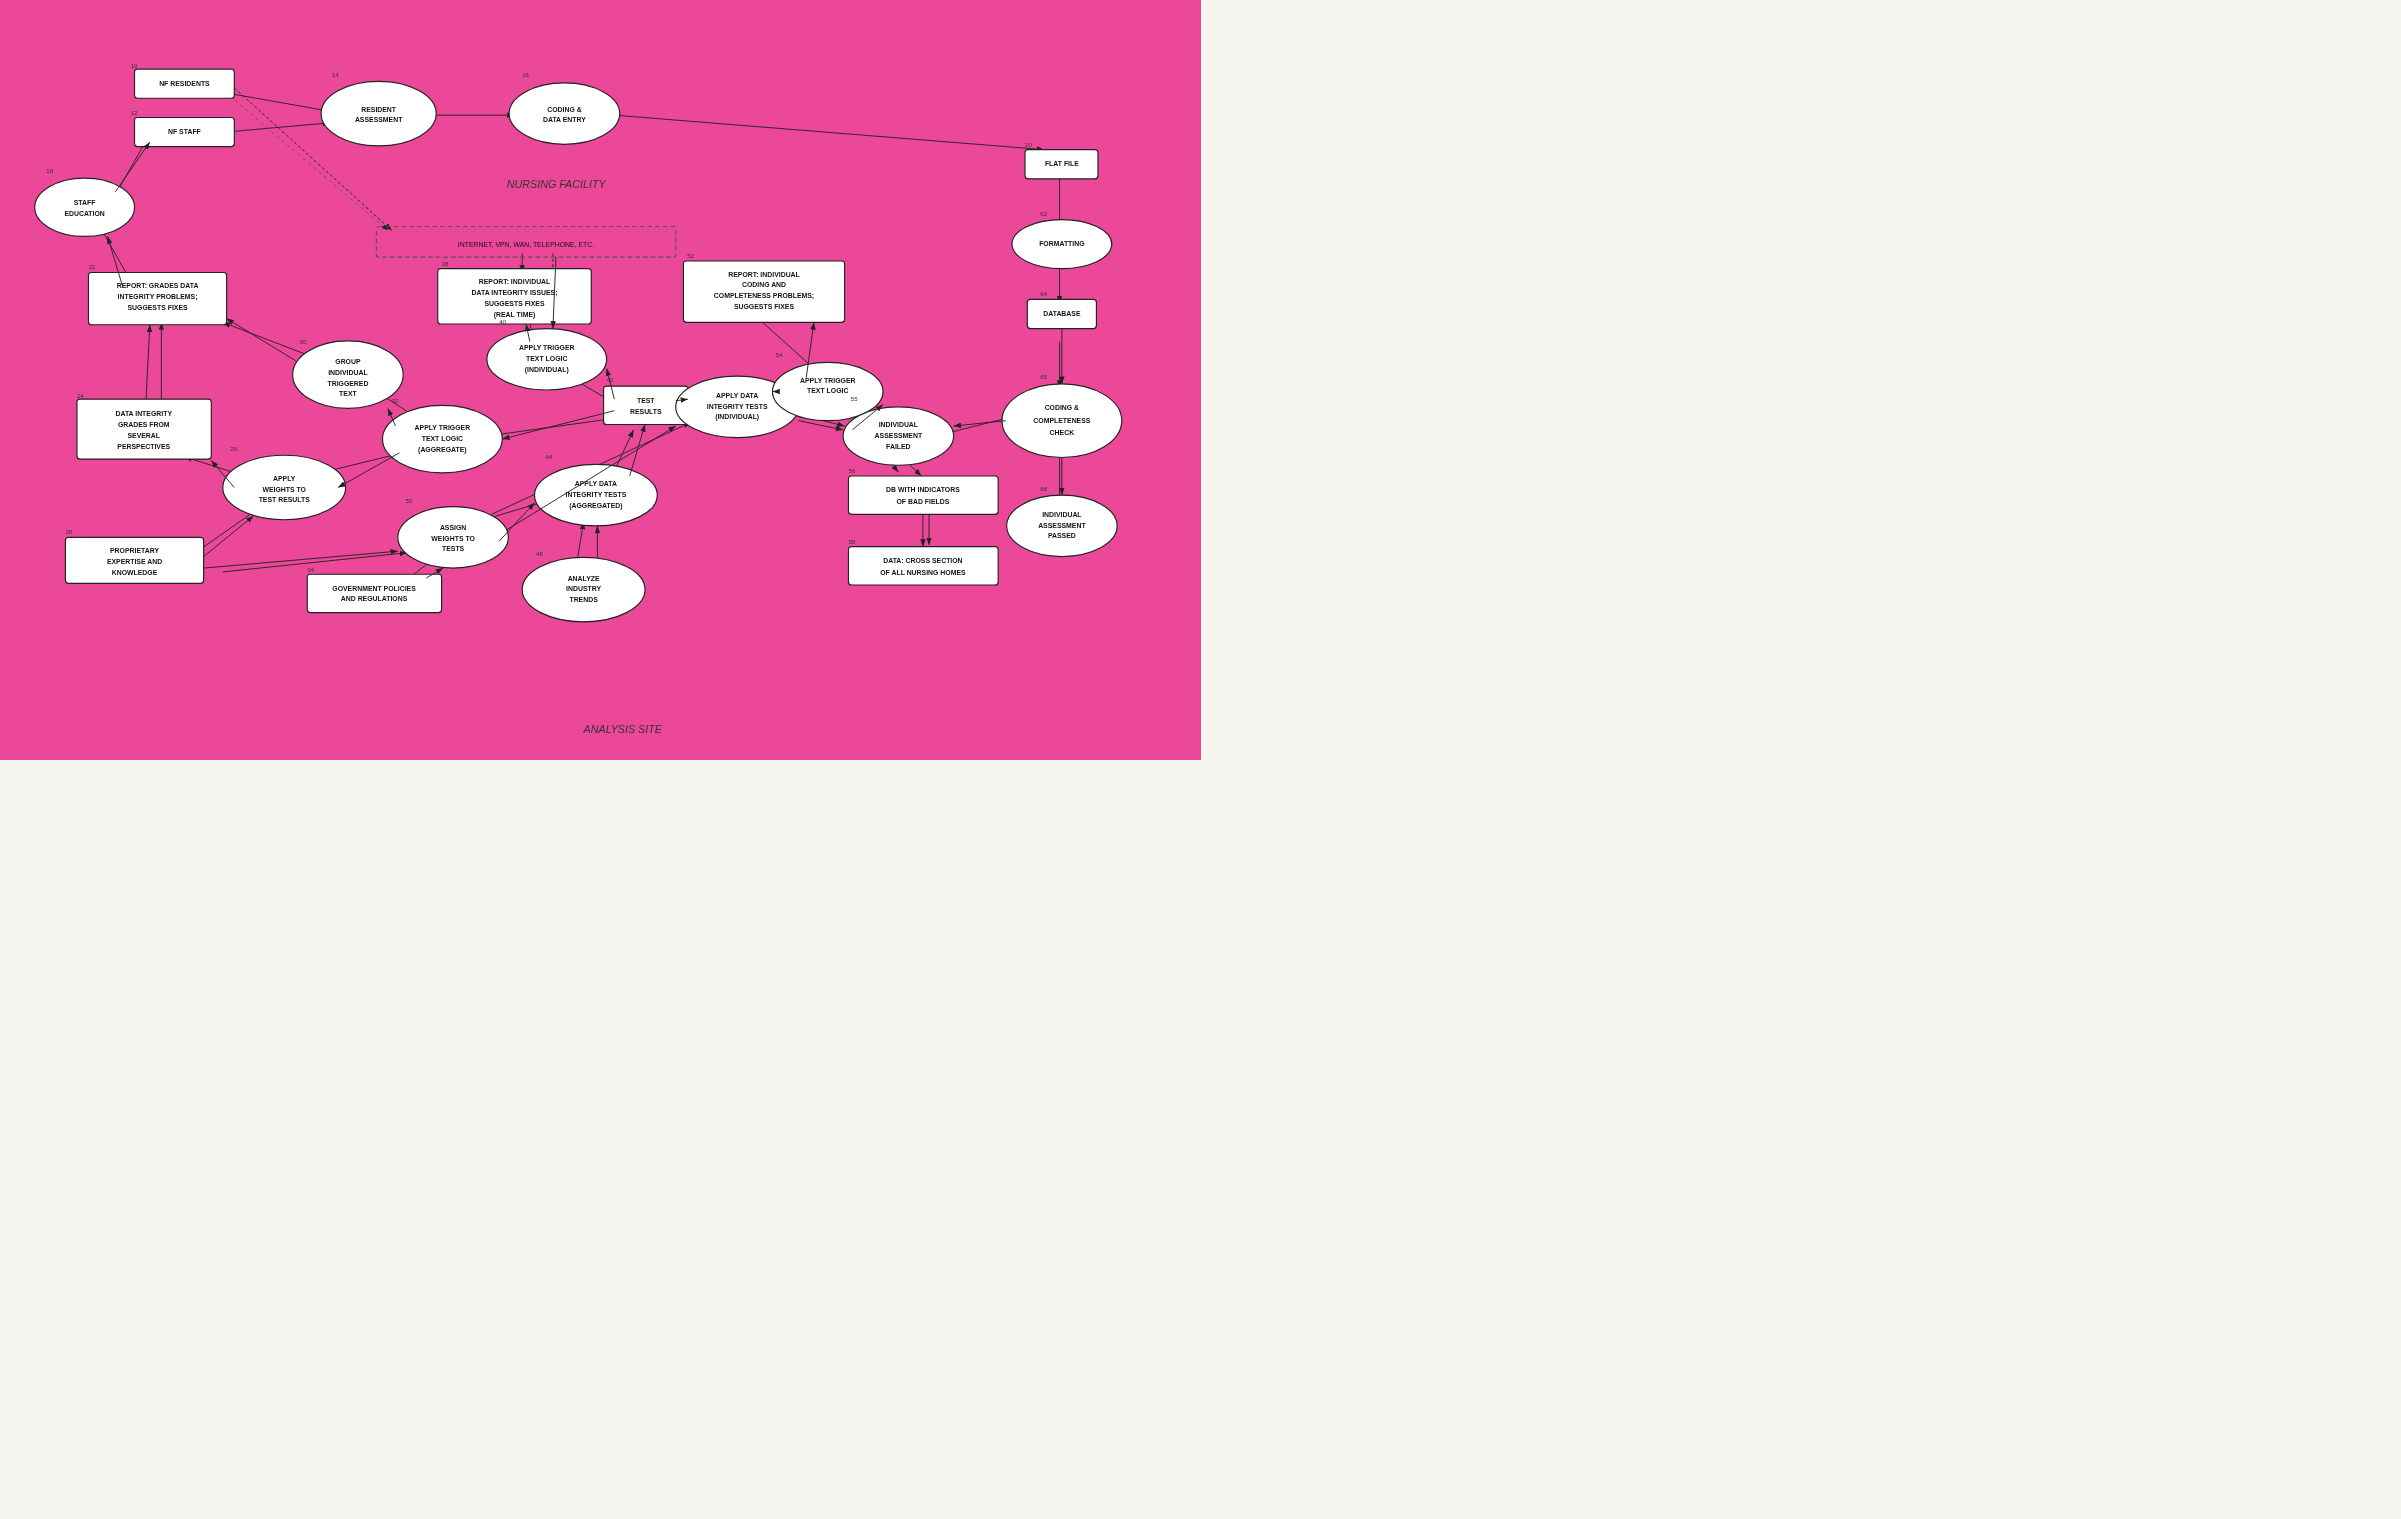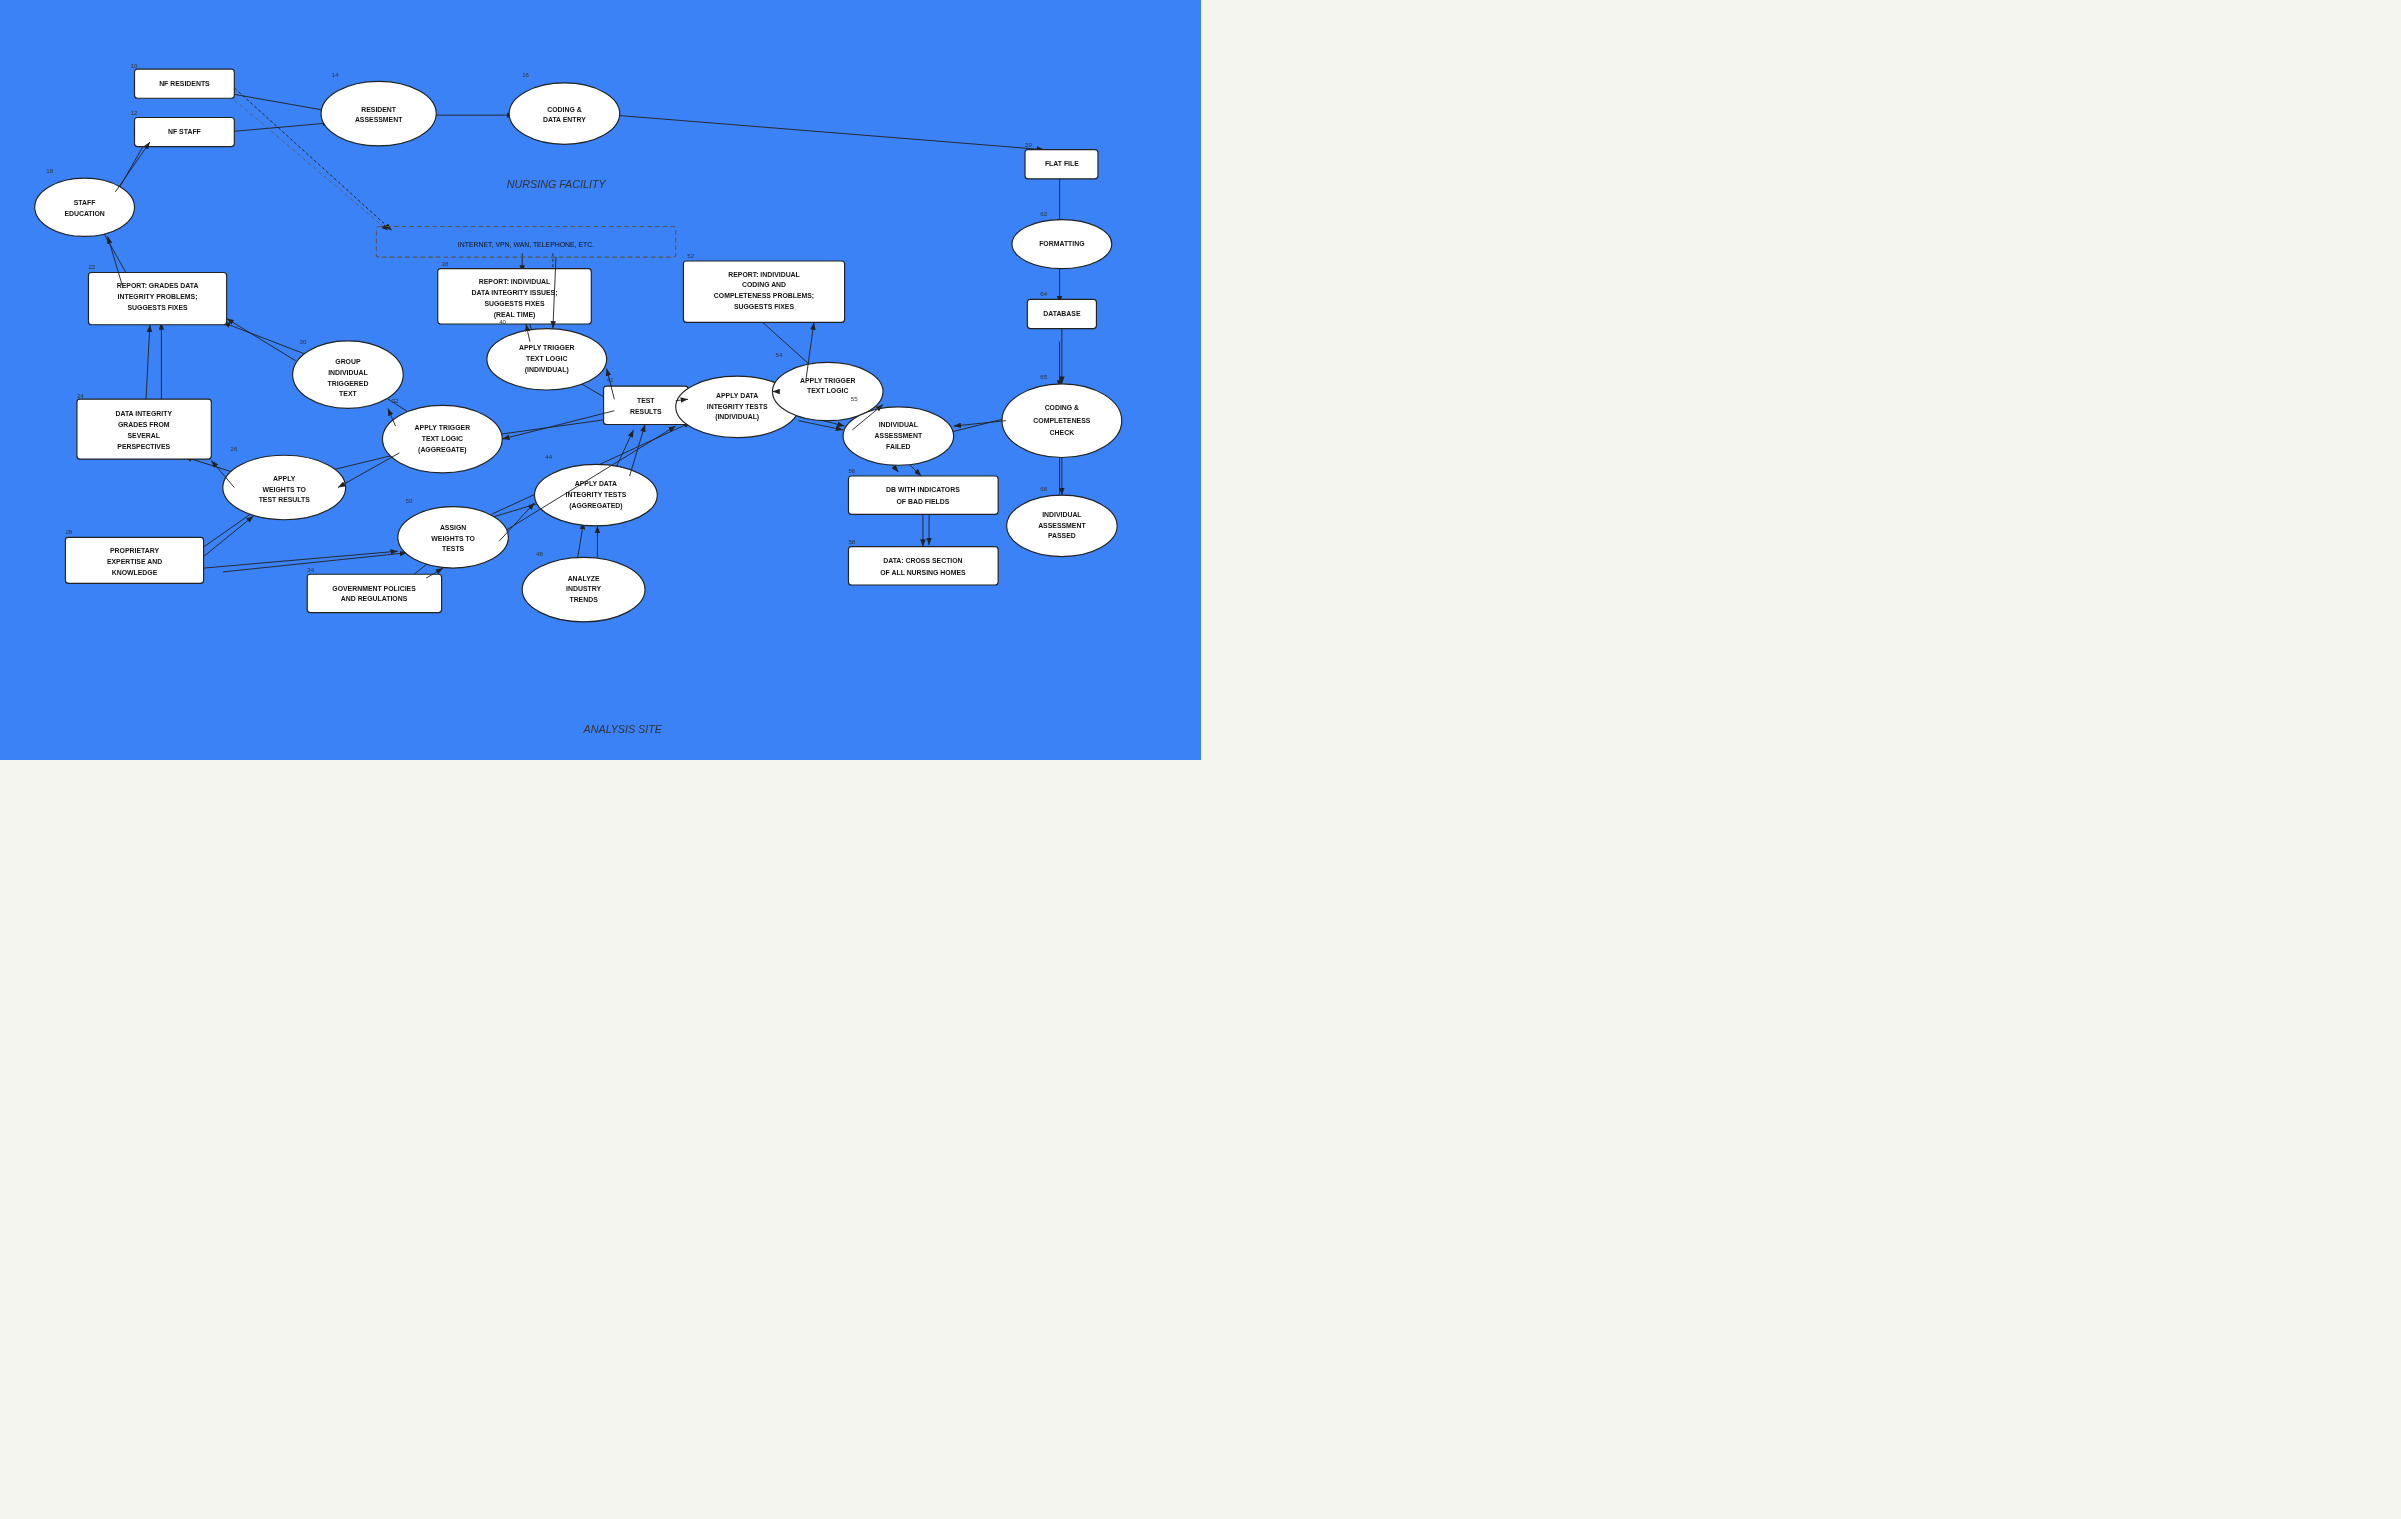--- a/index.html
+++ b/index.html
@@ -8,21 +8,21 @@
       font-family: Arial, sans-serif;
       width: 1201px;
       height: 760px;
       overflow: hidden;
       position: relative;
     }
     .diagram {
       position: relative;
       width: 1201px;
       height: 760px;
-      background: #3b82f6;
+      background: #ec4899;
       text-decoration: underline;
     }
     svg.main-svg {
       position: absolute;
       top: 0; left: 0;
       width: 1201px;
       height: 760px;
     }
     
     .box {

